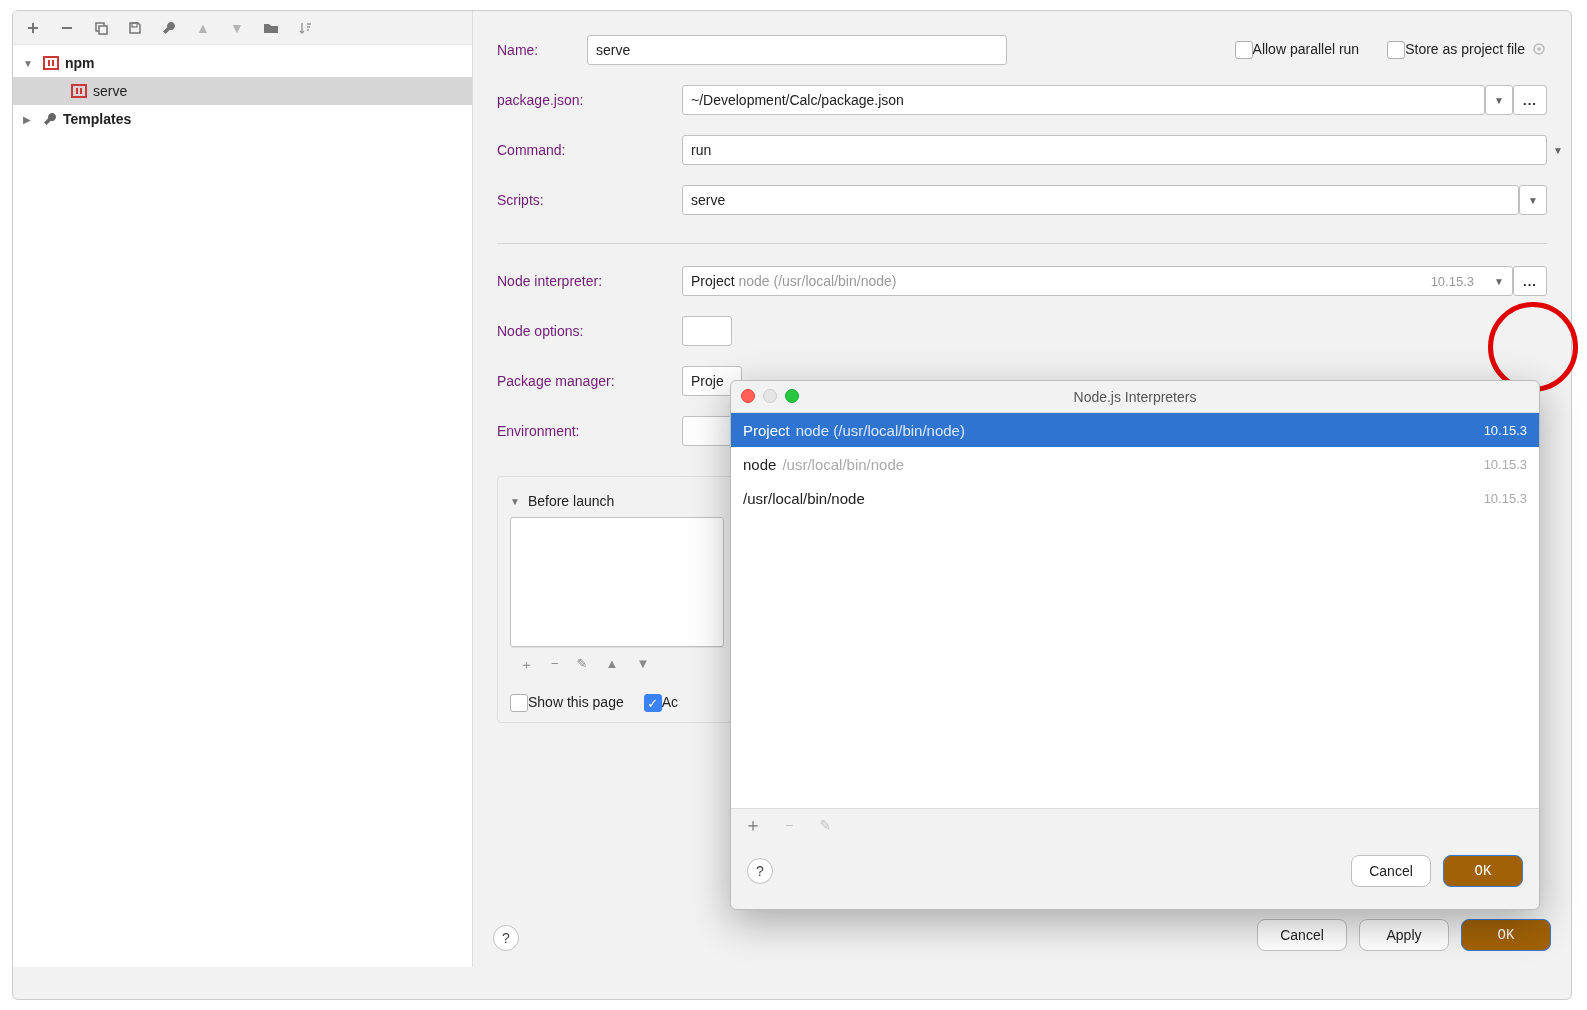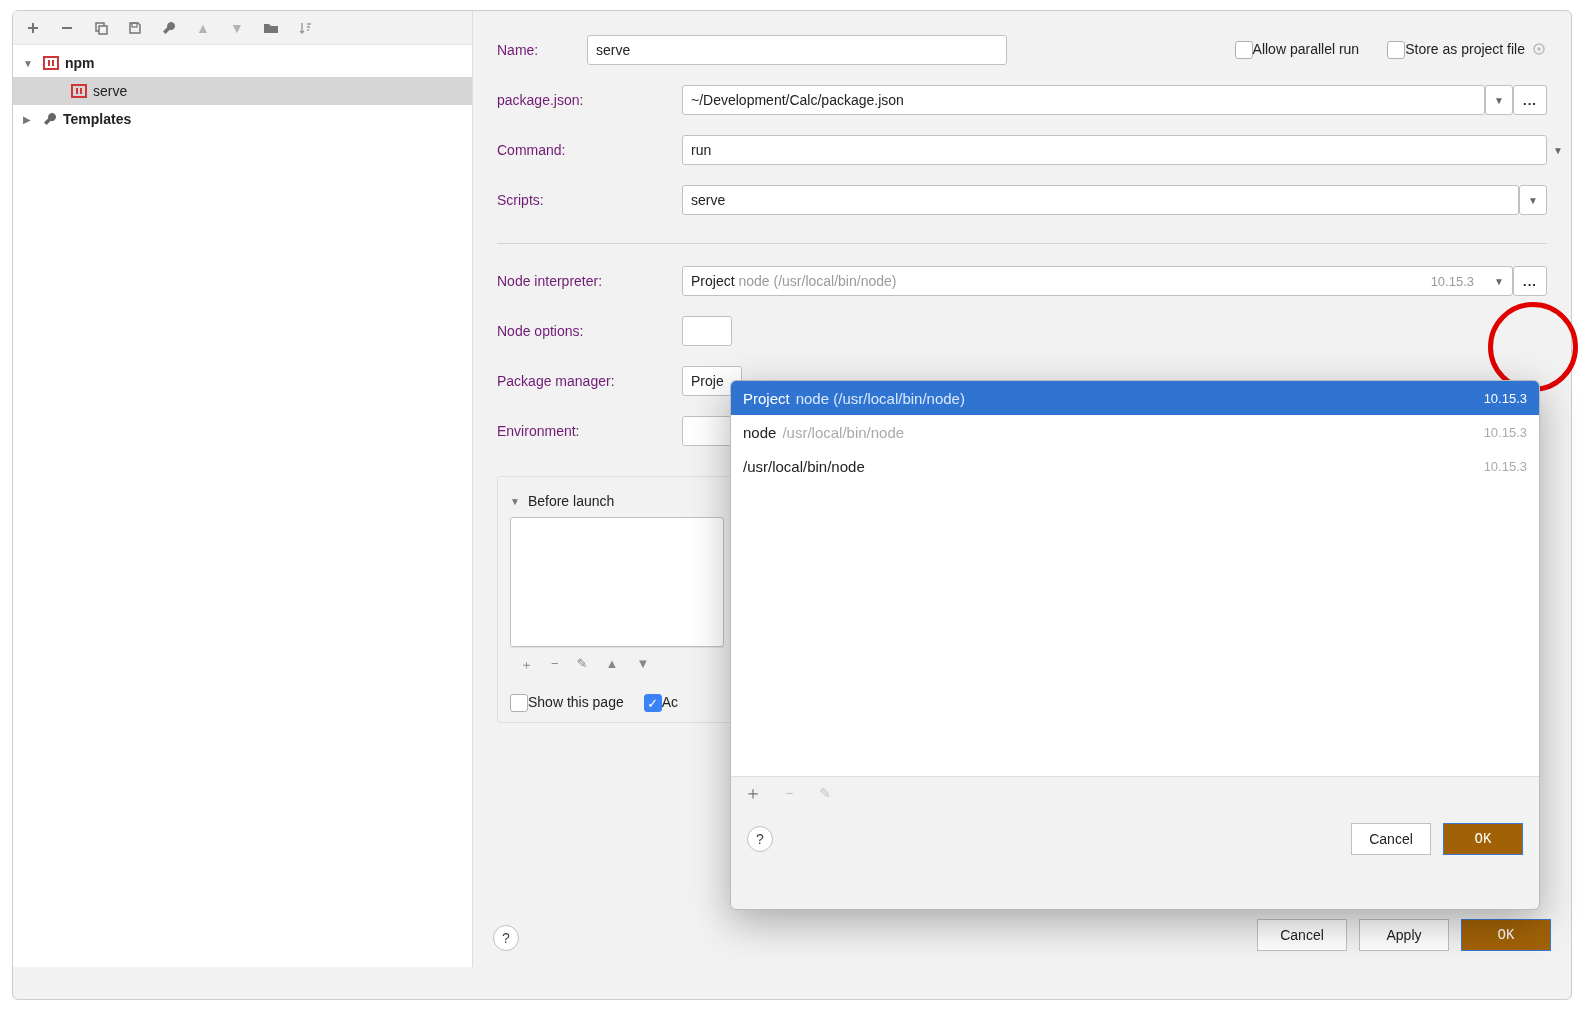--- a/index.html
+++ b/index.html
@@ -41,21 +41,21 @@
 .input .mini2 { position: absolute; right: 8px; color: #bbb; font-size: 12px; }
 .hr { border: none; border-top: 1px solid #d4d4d4; margin: 8px 0 22px 0; }
 .gray { color: #9a9a9a; }
 .version { margin-left: auto; color: #9a9a9a; font-size: 13px; margin-right: 30px; }
 .section-hdr { display:flex; align-items:center; gap:8px; font-size:14px; margin: 6px 0; }
 .section-box { border: 1px solid #c0c0c0; border-radius: 3px; background:#fff; height: 130px; margin-top:8px; }
 .mini-toolbar { display:flex; gap:18px; padding: 8px 10px; border-top: 1px solid #e0e0e0; color:#888; }
 .bottom-checks { display:flex; gap:20px; margin-top: 12px; }
 .dlg-footer { position: absolute; bottom: 16px; right: 20px; display:flex; gap:12px; }
 .dlg-footer.left-help { left: 20px; right: auto; }
-.btn { height: 32px; min-width: 90px; border: 1px solid #c0c0c0; border-radius: 0; background: #fff; font-size: 14px; cursor:pointer; display:flex; align-items:center; justify-content:center; padding: 0 16px; }
+.btn { height: 32px; min-width: 90px; border: 1px solid #c0c0c0; border-radius: 8px; background: #fff; font-size: 14px; cursor:pointer; display:flex; align-items:center; justify-content:center; padding: 0 16px; }
 .btn.primary { background: #a16207; color: #fff; border-color: #3879d9; font-family: Liberation Mono, monospace; }
 .help-btn { width: 26px; height: 26px; border: 1px solid #c0c0c0; border-radius: 50%; background:#fff; display:flex; align-items:center; justify-content:center; font-size:14px; color:#444; cursor:pointer; }
 
 
 .red-circle { position: absolute; border: 5px solid #e10000; border-radius: 50%; pointer-events: none; }
 
 
 .subdlg { position: absolute; left: 730px; top: 380px; width: 810px; height: 530px; background: #f2f2f2; border: 1px solid #bbb; border-radius: 6px; box-shadow: 0 12px 40px rgba(0,0,0,0.3); overflow:hidden; z-index: 50; }
 .subdlg .titlebar { border-bottom: 1px solid #ddd; }
 .subdlg .tl.red { background: #ff5f57; border-color: #e1483f; }
@@ -264,20 +264,28 @@
       <div class="dlg-footer">
         <div class="btn">Cancel</div>
         <div class="btn">Apply</div>
         <div class="btn primary">OK</div>
       </div>
     </div>
   </div>
 </div>
 
 <div class="subdlg">
+  <div class="titlebar">
+    <div class="traffic">
+      <div class="tl red"></div>
+      <div class="tl yel"></div>
+      <div class="tl grn"></div>
+    </div>
+    <div class="title">Node.js Interpreters</div>
+  </div>
   <div class="list" id="interp-list">
       <div class="list-row sel">
         <span>Project</span>
         <span class="gray"> node (/usr/local/bin/node)</span>
         <span class="ver">10.15.3</span>
       </div>
       <div class="list-row">
         <span>node</span>
         <span class="gray"> /usr/local/bin/node</span>
         <span class="ver gray">10.15.3</span>

